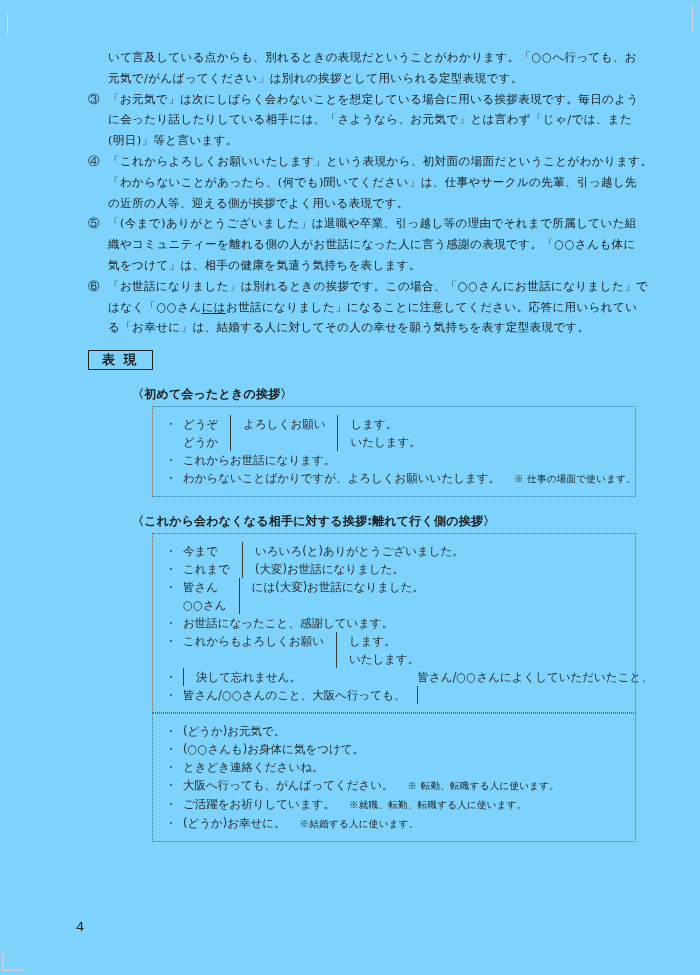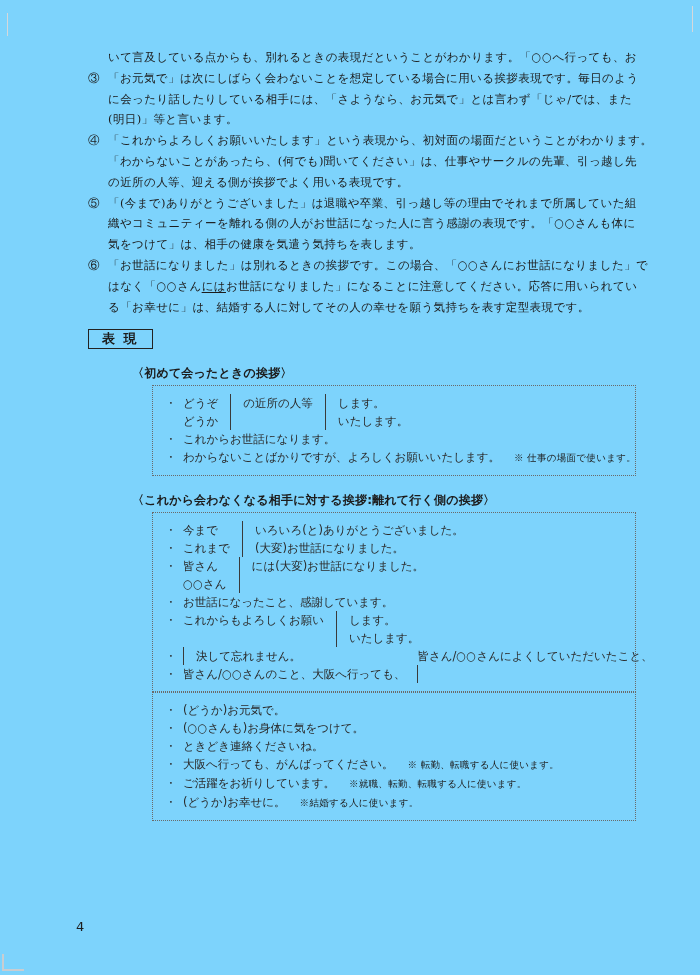--- a/index.html
+++ b/index.html
@@ -67,20 +67,21 @@
 </head>
 <body>
 
 <div class="page">
   <div class="edge-l"></div>
   <div class="edge-r"></div>
 
   <div class="content">
     <div class="intro">
         <div class="line cont">いて言及している点からも、別れるときの表現だということがわかります。「○○へ行っても、お</div>
+        <div class="line cont">元気で/がんばってください」は別れの挨拶として用いられる定型表現です。</div>
         <div class="line"><span class="marker">③</span>「お元気で」は次にしばらく会わないことを想定している場合に用いる挨拶表現です。毎日のよう</div>
         <div class="line cont">に会ったり話したりしている相手には、「さようなら、お元気で」とは言わず「じゃ/では、また</div>
         <div class="line cont">(明日)」等と言います。</div>
         <div class="line"><span class="marker">④</span>「これからよろしくお願いいたします」という表現から、初対面の場面だということがわかります。</div>
         <div class="line cont">「わからないことがあったら、(何でも)聞いてください」は、仕事やサークルの先輩、引っ越し先</div>
         <div class="line cont">の近所の人等、迎える側が挨拶でよく用いる表現です。</div>
         <div class="line"><span class="marker">⑤</span>「(今まで)ありがとうございました」は退職や卒業、引っ越し等の理由でそれまで所属していた組</div>
         <div class="line cont">織やコミュニティーを離れる側の人がお世話になった人に言う感謝の表現です。「○○さんも体に</div>
         <div class="line cont">気をつけて」は、相手の健康を気遣う気持ちを表します。</div>
         <div class="line"><span class="marker">⑥</span>「お世話になりました」は別れるときの挨拶です。この場合、「○○さんにお世話になりました」で</div>
@@ -91,21 +92,21 @@
       <span class="badge">
         <span>表 現</span>
       </span>
     </div>
     <div class="sections">
         <div class="sec-heading">〈初めて会ったときの挨拶〉</div>
         <div class="box">
           <div class="group" style="grid-template-columns: 24px max-content max-content 1fr;">
             <span class="bullet">・</span>
             <span class="cell">どうぞ</span>
-            <span class="cell sep">の近所の人等</span>
+            <span class="cell sep">よろしくお願い</span>
             <span class="cell sep">します。</span>
             <span class="bullet"></span>
             <span class="cell">どうか</span>
             <span class="cell sep"></span>
             <span class="cell sep">いたします。</span>
           </div>
           <div class="row">
             <span class="bullet">・</span>
             <span class="txt">これからお世話になります。</span>
           </div>

